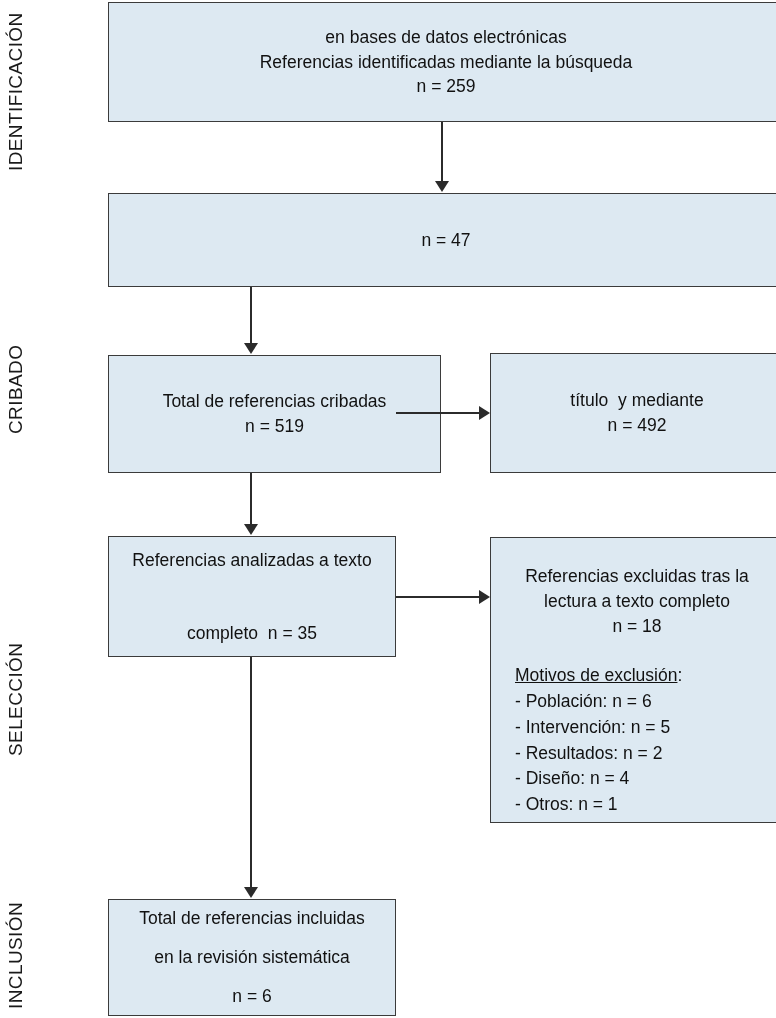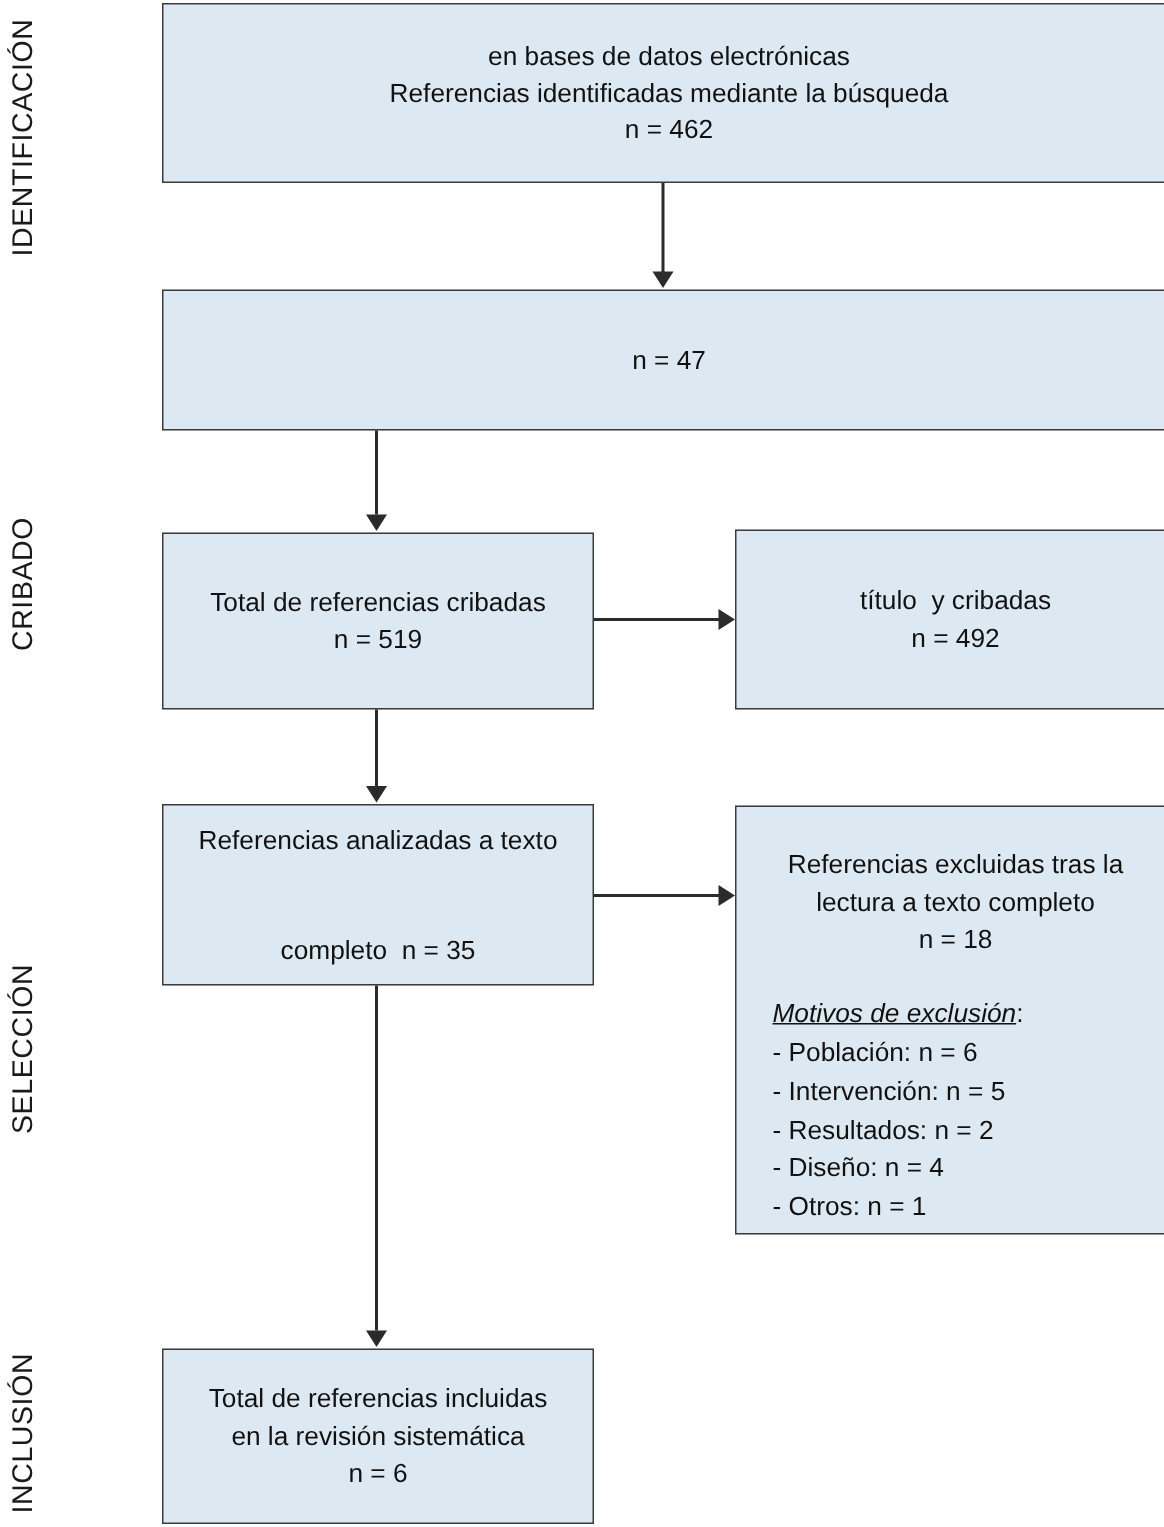--- a/index.html
+++ b/index.html
@@ -67,21 +67,21 @@
     margin-top: 24px;
     padding-left: 24px;
     text-align: left;
     font-size: 17.5px;
     line-height: 1.47;
   }
   .reasons-title {
     display: block;
     margin-bottom: 1px;
   }
-  .reasons-title .u { text-decoration: underline; font-style: italic; }
+  .reasons-title .u { text-decoration: underline; }
   .reasons li {
     list-style: none;
     white-space: pre;
   }
   .reasons ul { margin: 0; padding: 0; }
 
   
   .vline {
     position: absolute;
     width: 2px;
@@ -116,43 +116,43 @@
 
   <div class="stage-label" style="left:6px; top:334px; height:110px;">CRIBADO</div>
 
   <div class="stage-label" style="left:6px; top:636px; height:126px;">SELECCIÓN</div>
 
   <div class="stage-label" style="left:6px; top:894px; height:122px;">INCLUSIÓN</div>
 
   <div class="box" style="left:108px; top:2px; width:676px; height:120px;">
     <span class="line">en bases de datos electrónicas</span>
     <span class="line">Referencias identificadas mediante la búsqueda</span>
-    <span class="line">n = 462</span>
+    <span class="line">n = 259</span>
   </div>
 
   <div class="vline" style="left:441px; top:122px; height:60px;"></div>
   <div class="arrow-down" style="left:435px; top:181px;"></div>
 
   <div class="box" style="left:108px; top:193px; width:676px; height:94px;">
     <span class="line">n = 47</span>
   </div>
 
   <div class="vline" style="left:250px; top:287px; height:56px;"></div>
   <div class="arrow-down" style="left:244px; top:343px;"></div>
 
-  <div class="box" style="left:108px; top:355px; width:288px; height:118px;">
+  <div class="box" style="left:108px; top:355px; width:333px; height:118px;">
     <span class="line">Total de referencias cribadas</span>
     <span class="line">n = 519</span>
   </div>
 
   <div class="hline" style="left:396px; top:412px; width:84px;"></div>
   <div class="arrow-right" style="left:479px; top:406px;"></div>
 
   <div class="box" style="left:490px; top:353px; width:294px; height:120px;">
-    <span class="line">título  y cribadas</span>
+    <span class="line">título  y mediante</span>
     <span class="line">n = 492</span>
   </div>
 
   <div class="vline" style="left:250px; top:473px; height:51px;"></div>
   <div class="arrow-down" style="left:244px; top:524px;"></div>
 
   <div class="box" style="left:108px; top:536px; width:288px; height:121px;gap:48px;">
     <span class="line">Referencias analizadas a texto</span>
     <span class="line">completo  n = 35</span>
   </div>
@@ -174,19 +174,19 @@
         <li>- Resultados: n = 2</li>
         <li>- Diseño: n = 4</li>
         <li>- Otros: n = 1</li>
       </ul>
     </div>
   </div>
 
   <div class="vline" style="left:250px; top:657px; height:230px;"></div>
   <div class="arrow-down" style="left:244px; top:887px;"></div>
 
-  <div class="box" style="left:108px; top:899px; width:288px; height:117px;">
+  <div class="box" style="left:108px; top:899px; width:288px; height:117px;justify-content:space-between;">
     <span class="line">Total de referencias incluidas</span>
     <span class="line">en la revisión sistemática</span>
     <span class="line">n = 6</span>
   </div>
 
 </div>
 
 </body></html>

